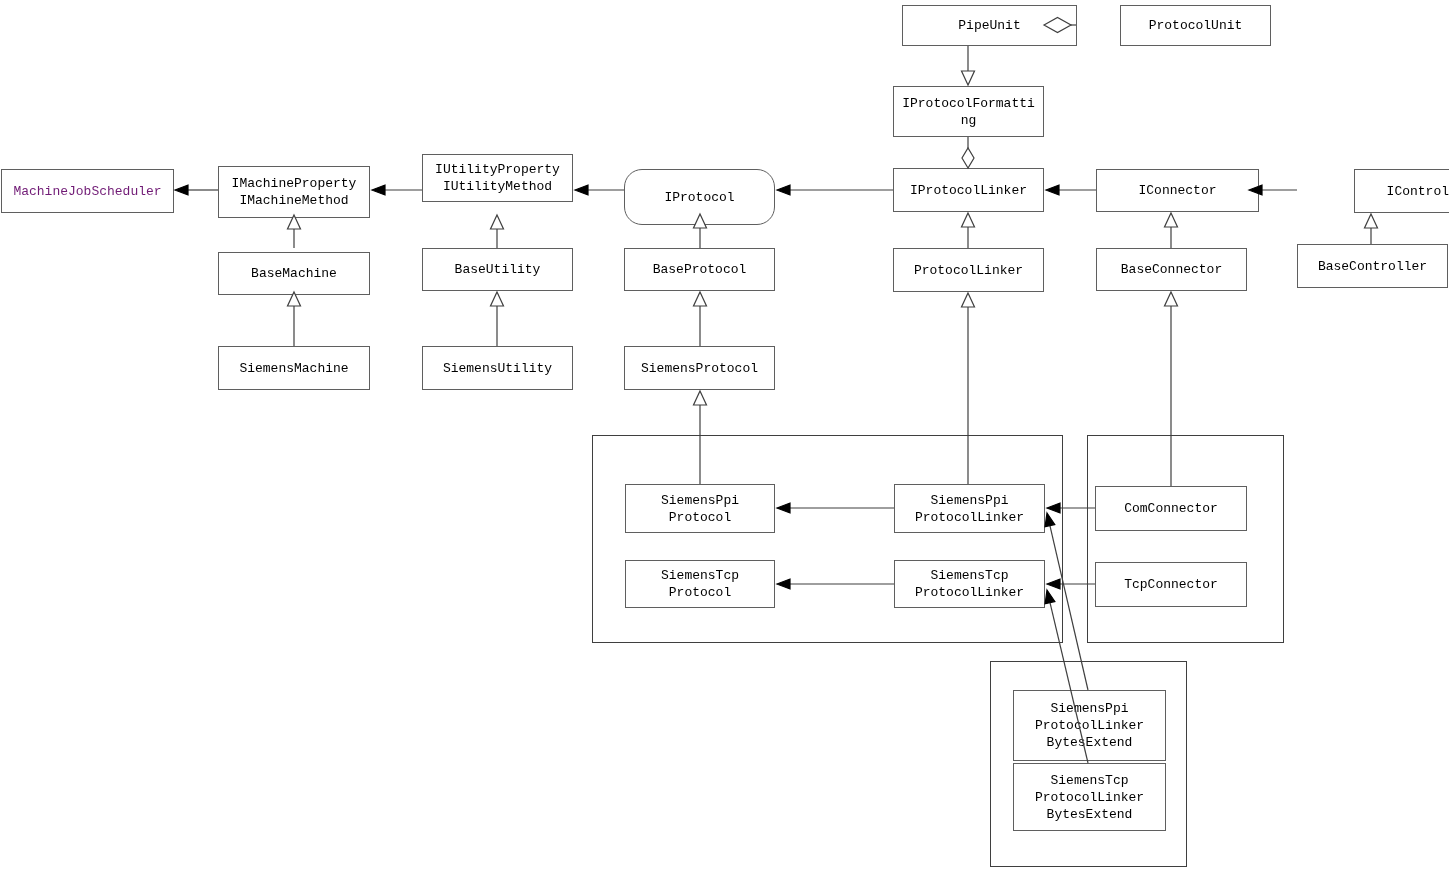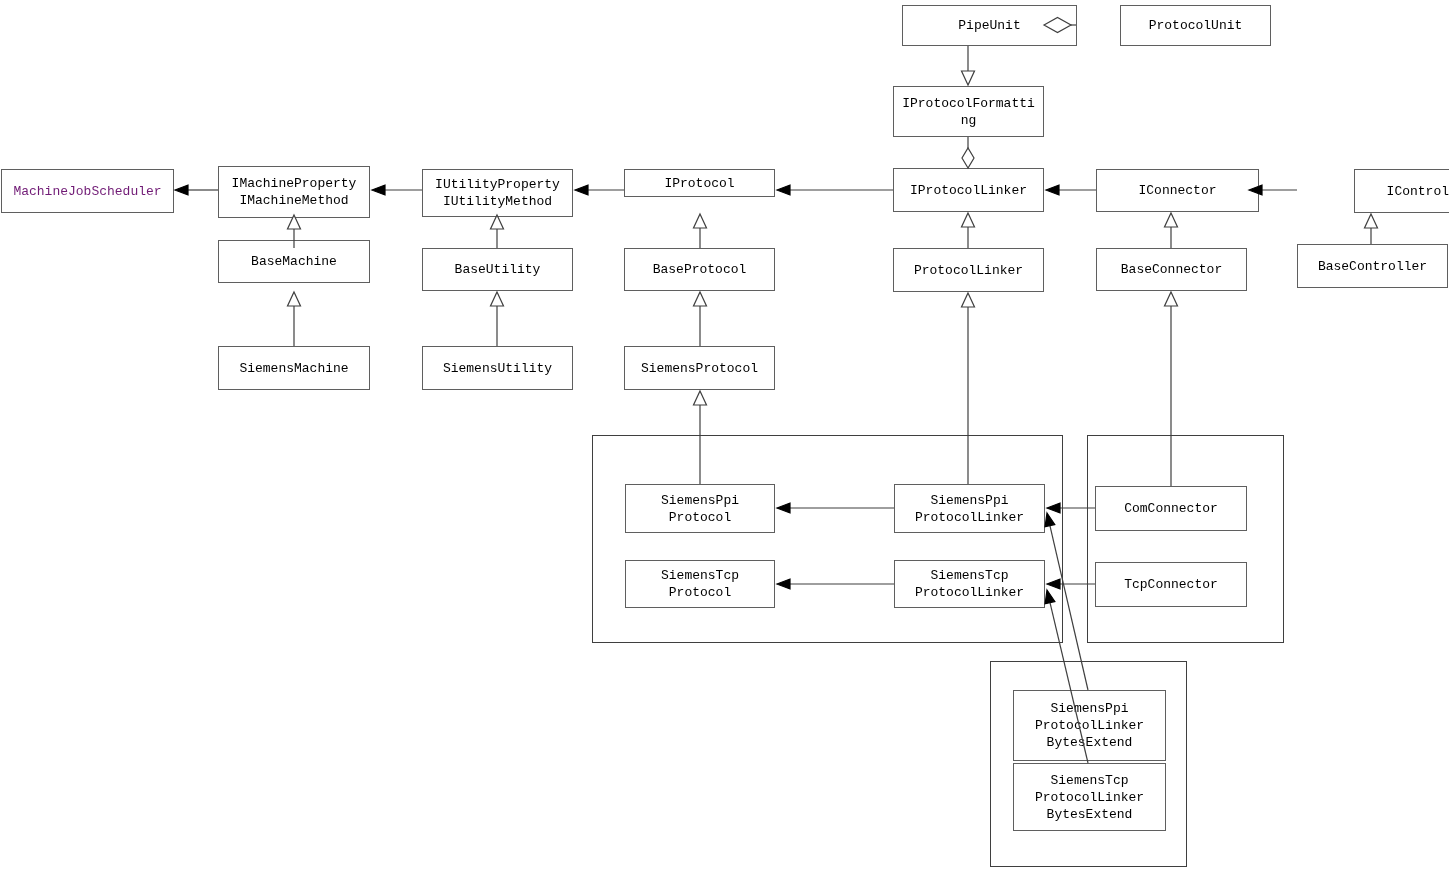--- a/index.html
+++ b/index.html
@@ -55,37 +55,37 @@
       <span>IProtocolFormatti</span>
       <span>ng</span>
     </div>
     <div class="node" style="left: 1px; top: 169px; width: 173px; height: 44px; border-color: rgb(95, 95, 95); color: #701a75;">
       <span>MachineJobScheduler</span>
     </div>
     <div class="node" style="left: 218px; top: 166px; width: 152px; height: 52px; border-color: rgb(95, 95, 95); color: rgb(0, 0, 0);">
       <span>IMachineProperty</span>
       <span>IMachineMethod</span>
     </div>
-    <div class="node" style="left: 422px; top: 169px; width: 151px; height: 48px; border-color: rgb(95, 95, 95); color: rgb(0, 0, 0);">
+    <div class="node" style="left: 422px; top: 154px; width: 151px; height: 48px; border-color: rgb(95, 95, 95); color: rgb(0, 0, 0);">
       <span>IUtilityProperty</span>
       <span>IUtilityMethod</span>
     </div>
-    <div class="node" style="left: 624px; top: 169px; width: 151px; height: 28px; border-color: rgb(95, 95, 95); color: rgb(0, 0, 0);">
+    <div class="node" style="left: 624px; top: 169px; width: 151px; height: 56px; border-color: rgb(95, 95, 95); color: rgb(0, 0, 0); border-radius: 18px;">
       <span>IProtocol</span>
     </div>
     <div class="node" style="left: 893px; top: 168px; width: 151px; height: 44px; border-color: rgb(95, 95, 95); color: rgb(0, 0, 0);">
       <span>IProtocolLinker</span>
     </div>
     <div class="node" style="left: 1096px; top: 169px; width: 163px; height: 43px; border-color: rgb(95, 95, 95); color: rgb(0, 0, 0);">
       <span>IConnector</span>
     </div>
     <div class="node" style="left: 1354px; top: 169px; width: 151px; height: 44px; border-color: rgb(95, 95, 95); color: rgb(0, 0, 0);">
       <span>IController</span>
     </div>
-    <div class="node" style="left: 218px; top: 240px; width: 152px; height: 43px; border-color: rgb(95, 95, 95); color: rgb(0, 0, 0);">
+    <div class="node" style="left: 218px; top: 252px; width: 152px; height: 43px; border-color: rgb(95, 95, 95); color: rgb(0, 0, 0);">
       <span>BaseMachine</span>
     </div>
     <div class="node" style="left: 422px; top: 248px; width: 151px; height: 43px; border-color: rgb(95, 95, 95); color: rgb(0, 0, 0);">
       <span>BaseUtility</span>
     </div>
     <div class="node" style="left: 624px; top: 248px; width: 151px; height: 43px; border-color: rgb(95, 95, 95); color: rgb(0, 0, 0);">
       <span>BaseProtocol</span>
     </div>
     <div class="node" style="left: 893px; top: 248px; width: 151px; height: 44px; border-color: rgb(95, 95, 95); color: rgb(0, 0, 0);">
       <span>ProtocolLinker</span>

